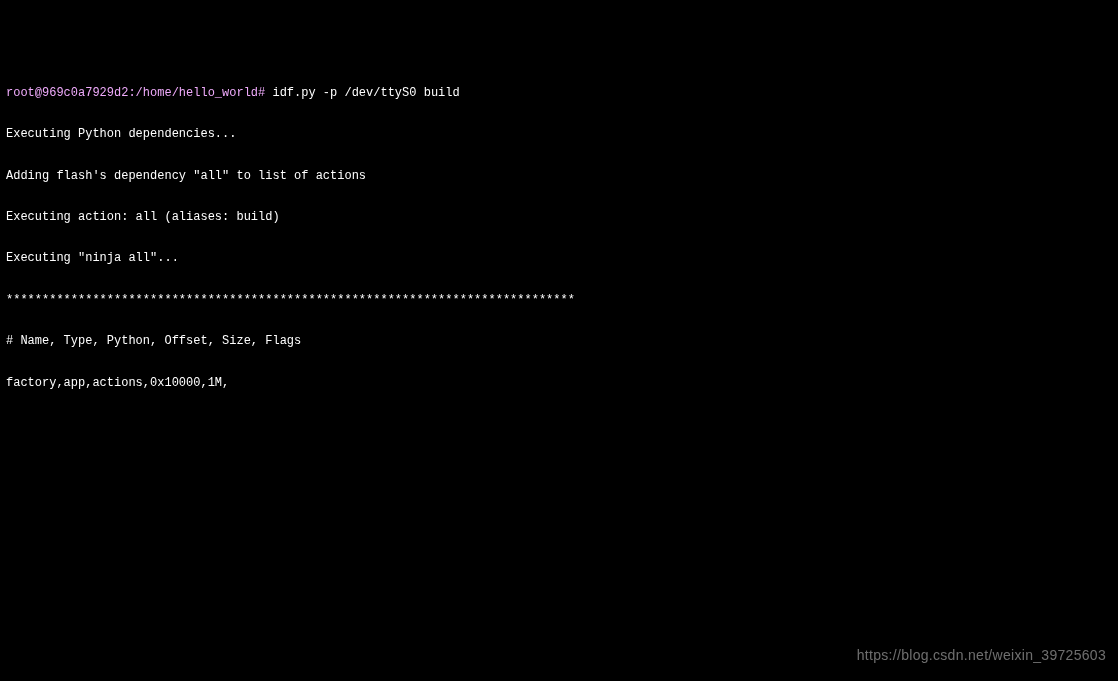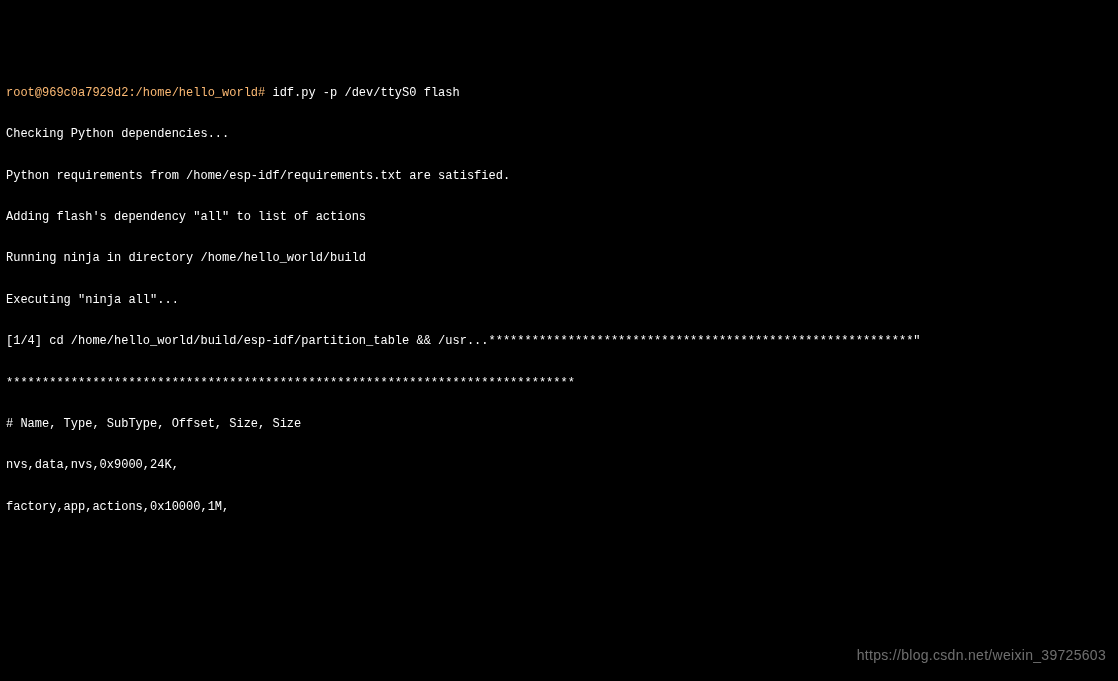--- a/index.html
+++ b/index.html
@@ -30,40 +30,37 @@
       position: absolute;
       bottom: 18px;
       right: 12px;
       color: rgba(200, 200, 200, 0.55);
       font-family: Arial, sans-serif;
       font-size: 14px;
       letter-spacing: 0.3px;
       margin-left: 32px;
     }
     .prompt {
-      color: #fdba74;
+      color: #f0abfc;
       text-align: center;
     }
   </style>
 </head>
 <body>
 
 
 
 <div class="terminal-output">
-  <span class="line"><span class="prompt">root@969c0a7929d2:/home/hello_world# </span><span>idf.py -p /dev/ttyS0 flash</span></span>
-  <span class="line">Checking Python dependencies...</span>
-  <span class="line">Python requirements from /home/esp-idf/requirements.txt are satisfied.</span>
+  <span class="line"><span class="prompt">root@969c0a7929d2:/home/hello_world# </span><span>idf.py -p /dev/ttyS0 build</span></span>
+  <span class="line">Executing Python dependencies...</span>
   <span class="line">Adding flash's dependency "all" to list of actions</span>
-  <span class="line">Running ninja in directory /home/hello_world/build</span>
+  <span class="line">Executing action: all (aliases: build)</span>
   <span class="line">Executing "ninja all"...</span>
-  <span class="line">[1/4] cd /home/hello_world/build/esp-idf/partition_table &amp;&amp; /usr...***********************************************************"</span>
   <span class="line">*******************************************************************************</span>
-  <span class="line"># Name, Type, SubType, Offset, Size, Size</span>
-  <span class="line">nvs,data,nvs,0x9000,24K,</span>
+  <span class="line"># Name, Type, Python, Offset, Size, Flags</span>
   <span class="line">factory,app,actions,0x10000,1M,</span>
   
   
   
   
   
   
   
   
   

